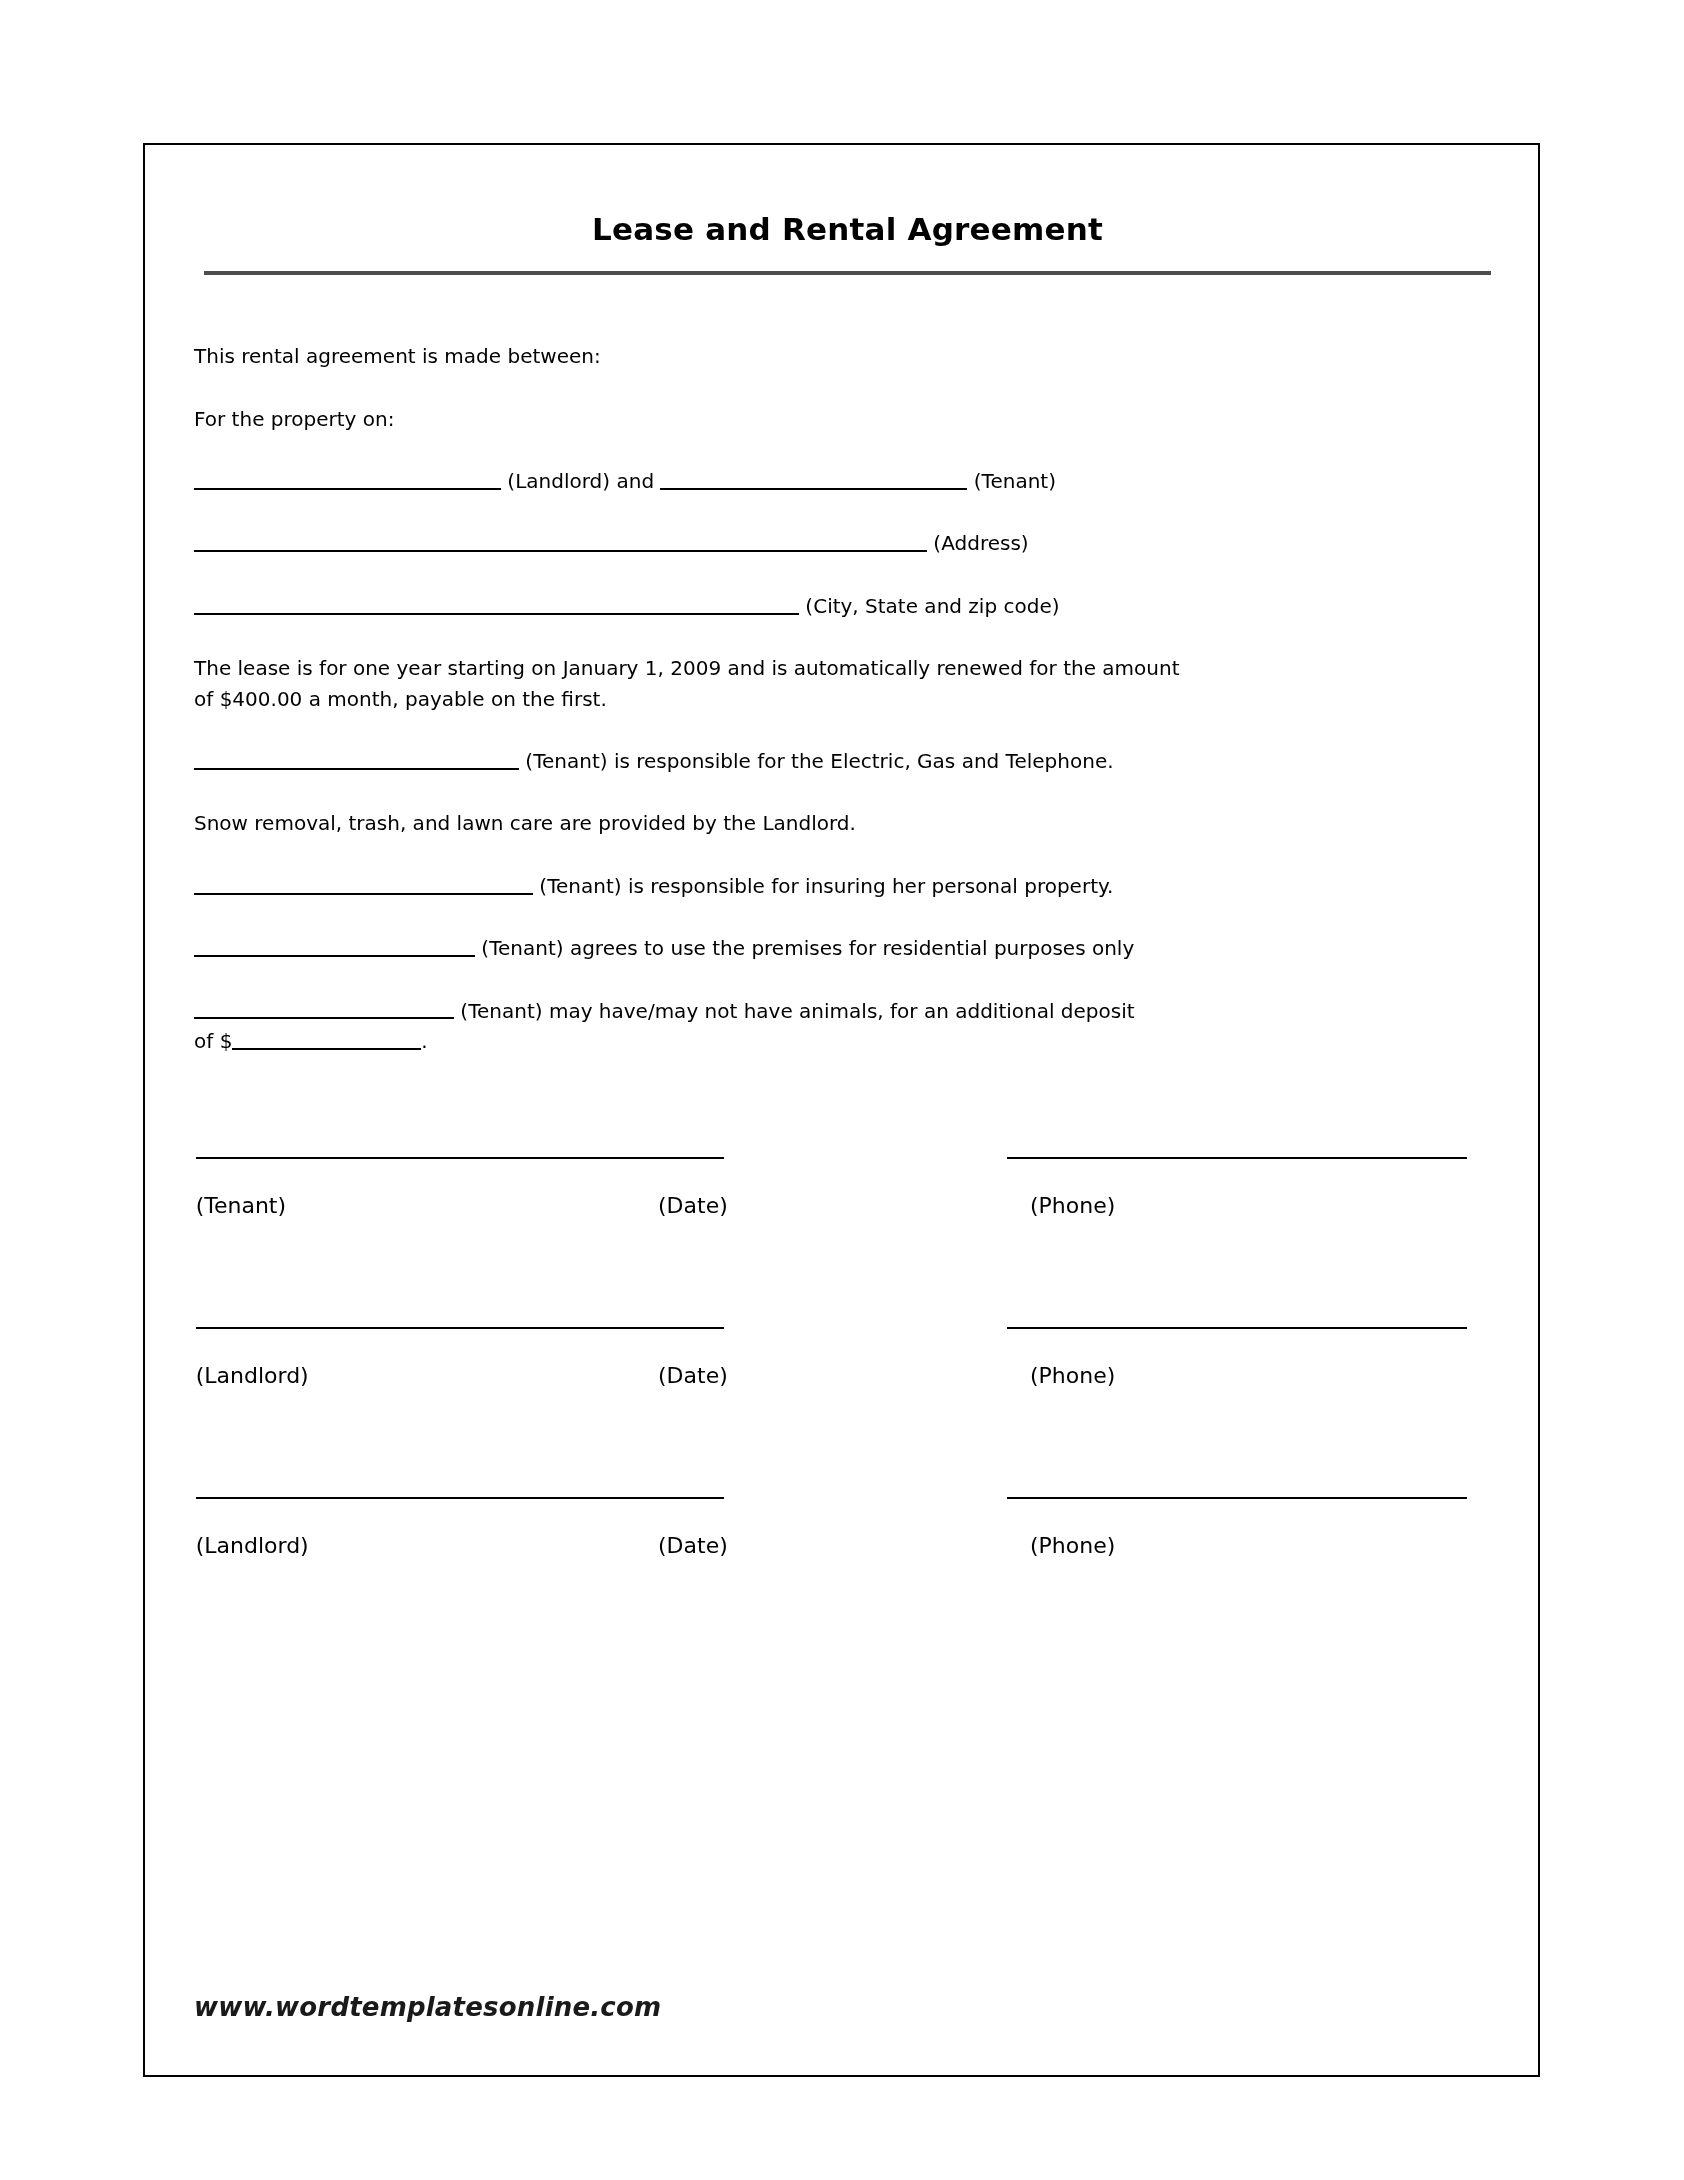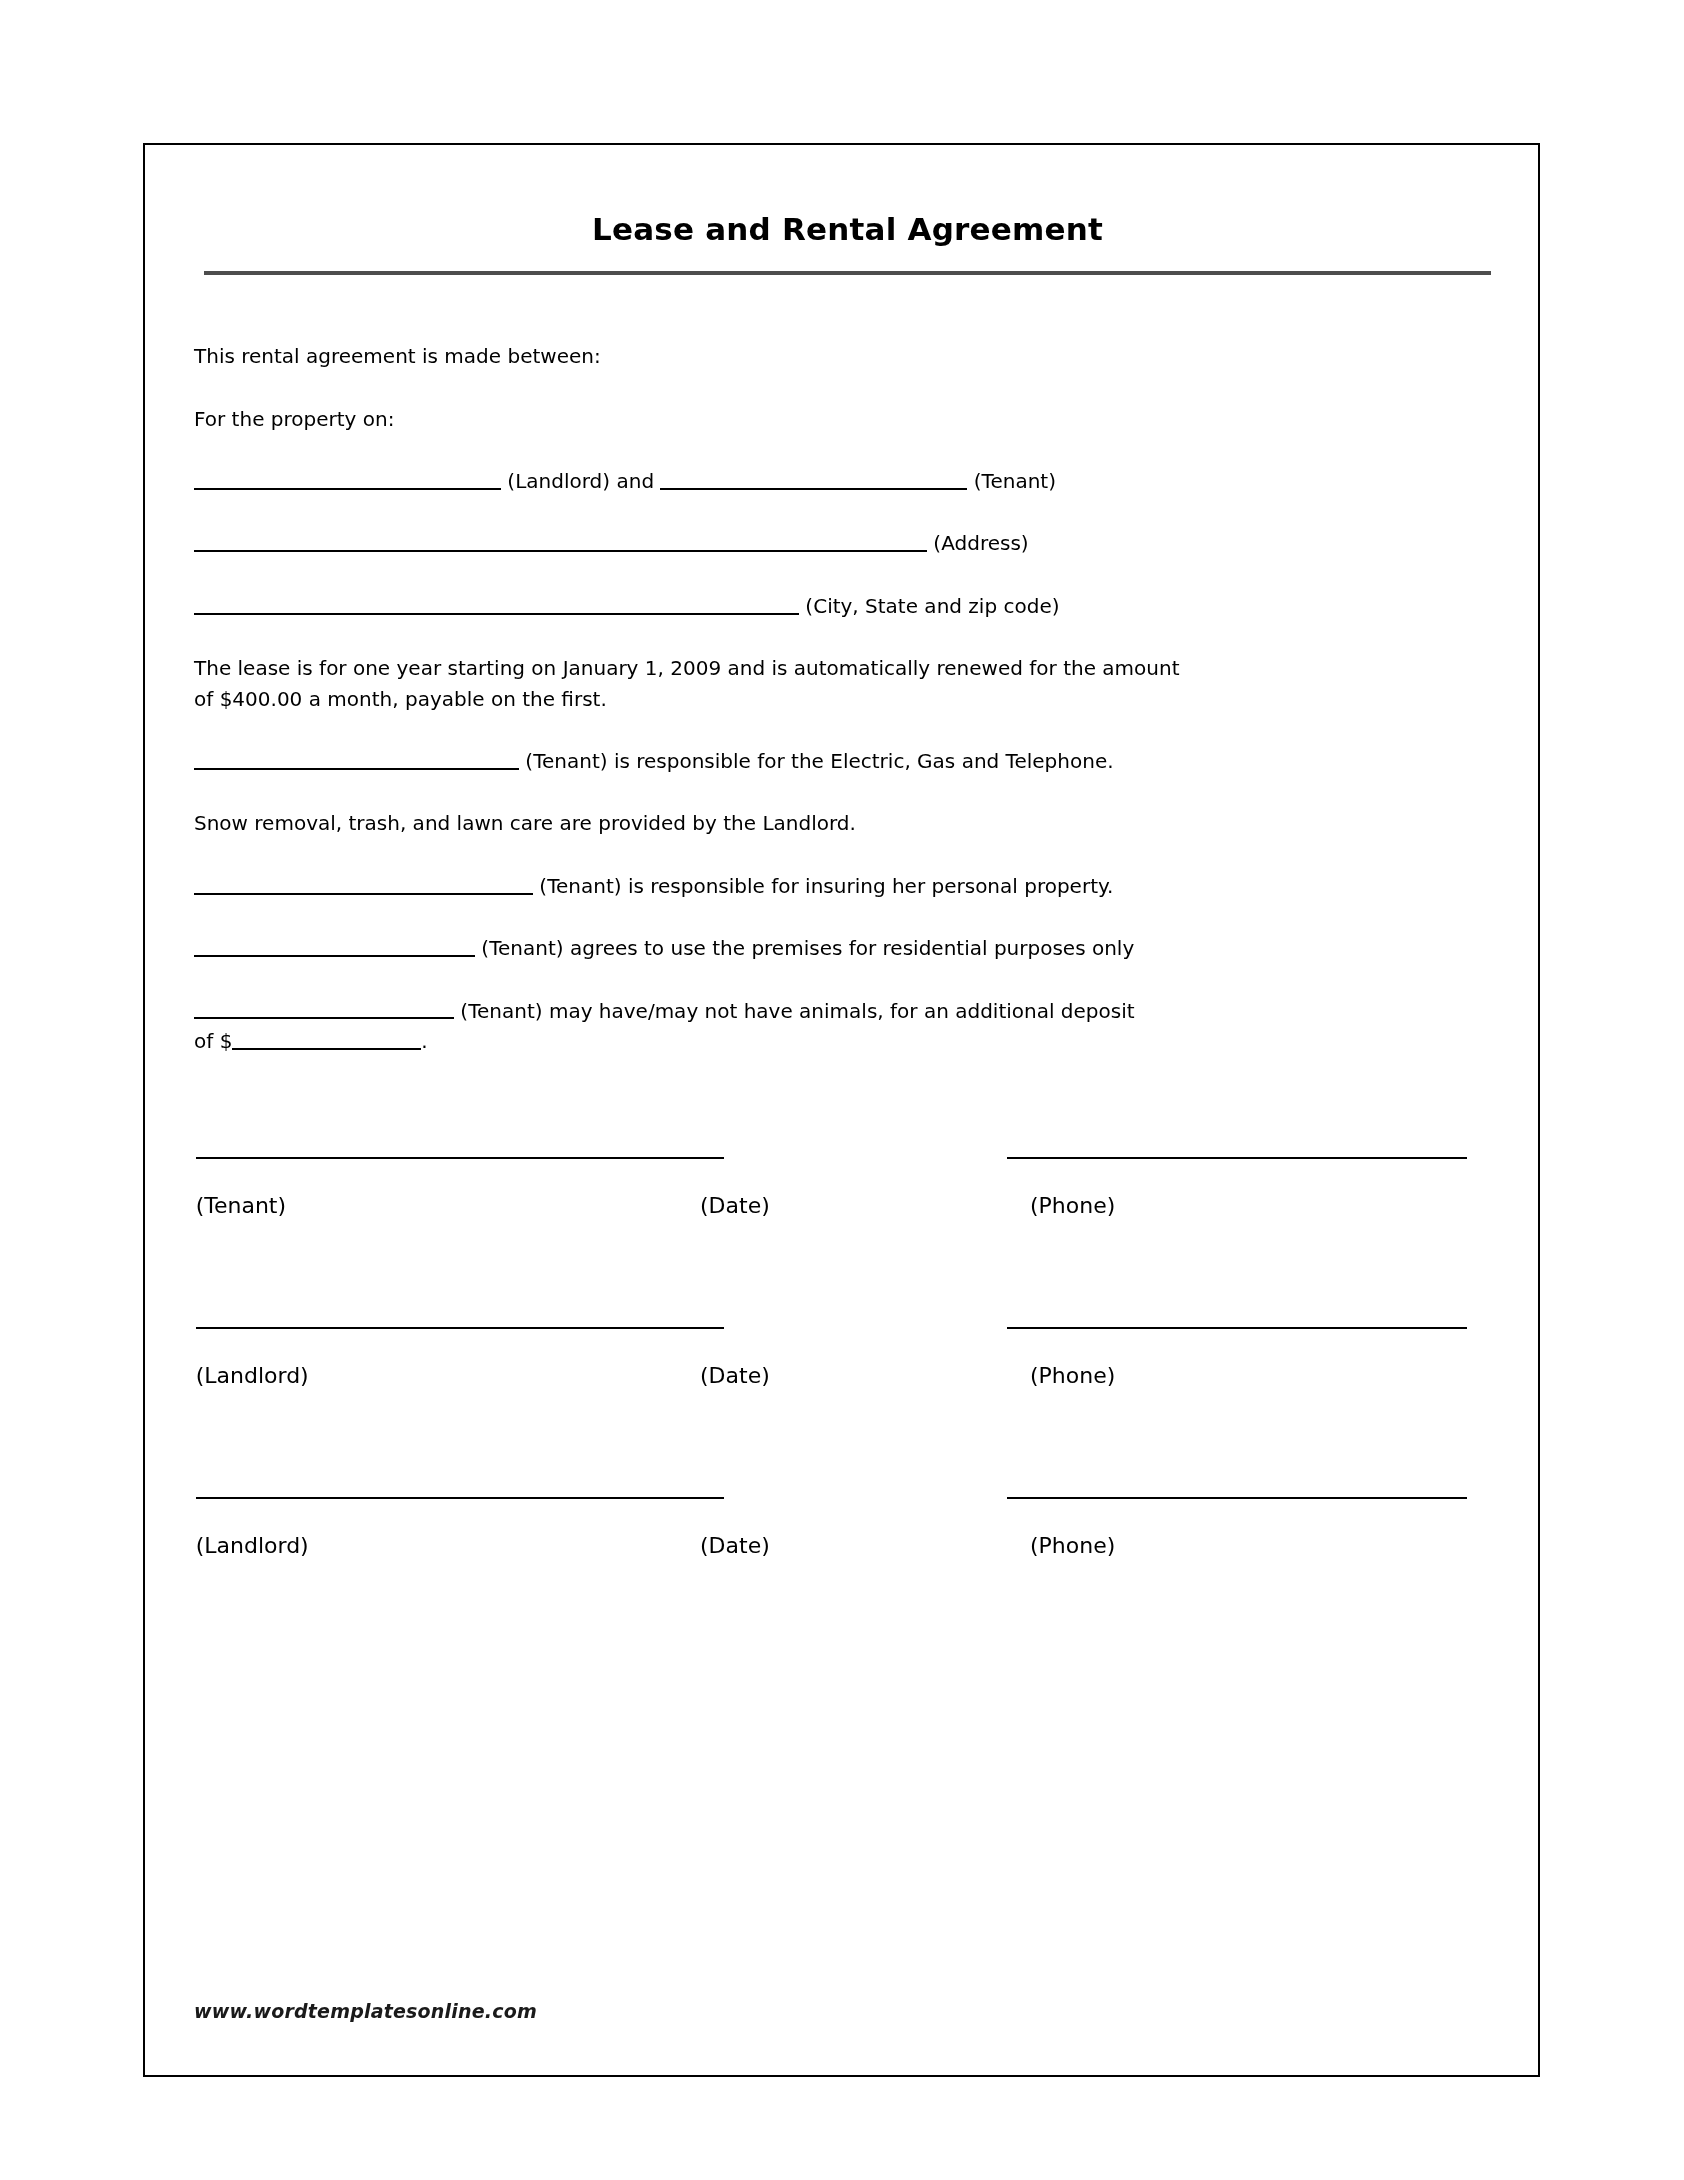--- a/index.html
+++ b/index.html
@@ -94,28 +94,28 @@
   }
   .sig-line.left  { left: 1.7px;   width: 528px; }
   .sig-line.right { left: 813px; width: 460px; }
 
   .sig-label {
     position: absolute;
     font-size: 22px;
     top: 36px;
   }
   .sig-label.l-name  { left: 1.7px; }
-  .sig-label.l-date  { left: 464px; margin-left: 42px; }
+  .sig-label.l-date  { left: 464px; }
   .sig-label.l-phone { left: 836px; }
 
   .footer {
     position: absolute;
     left: 49px;
     bottom: 53px;
-    font-size: 19px;
+    font-size: 26px;
     font-style: italic;
     font-weight: bold;
     color: #1a1a1a;
     letter-spacing: 0.2px;
   }
 </style>
 </head>
 <body>
 
 <div class="page">

